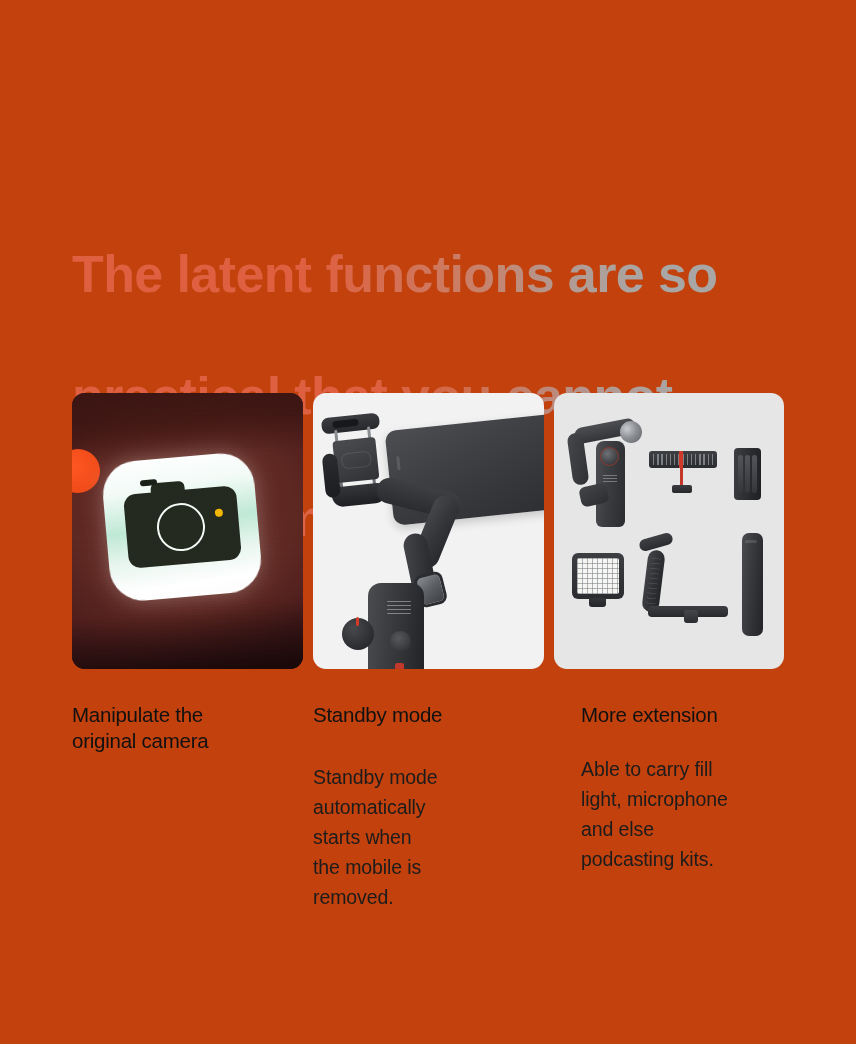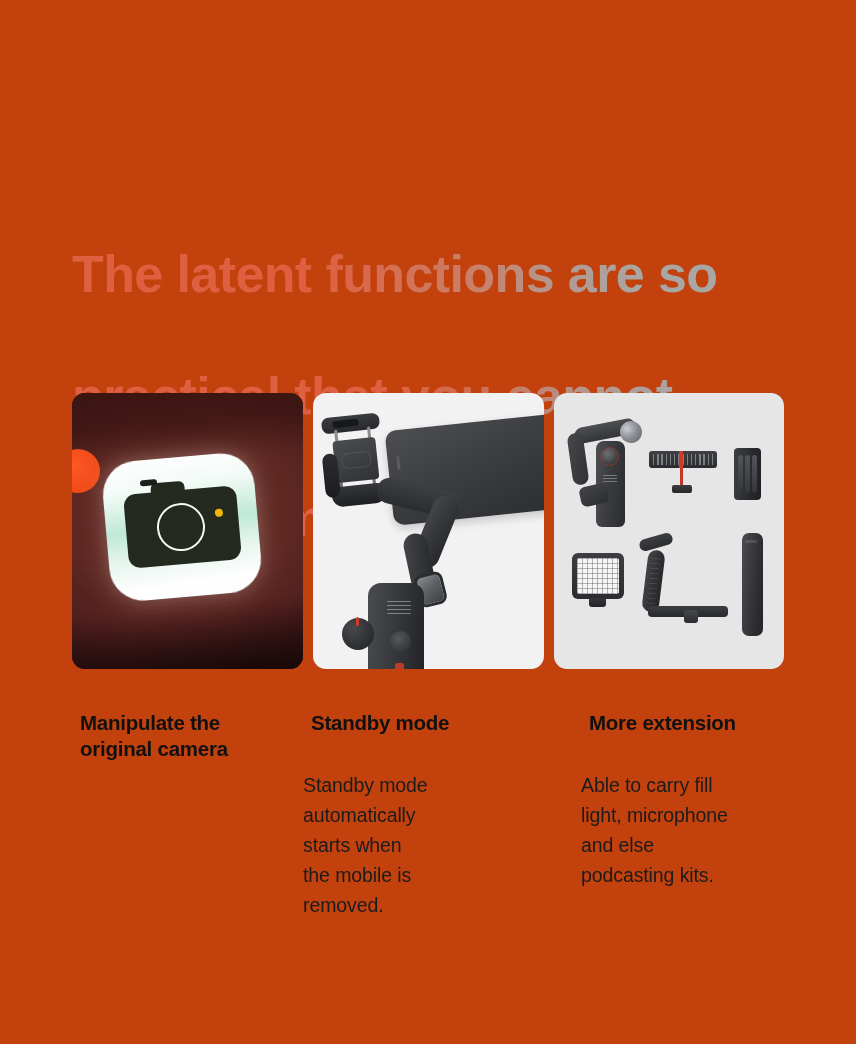--- a/index.html
+++ b/index.html
@@ -484,44 +484,44 @@
     position: absolute;
     left: 72px;
     top: 702px;
     width: 720px;
   }
   .col {
     position: absolute;
     top: 0;
   }
   .col-1 { left: 0px;   width: 215px; }
-  .col-2 { left: 231px; width: 205px; }
+  .col-2 { left: 241px; width: 205px; }
   .col-3 { left: 509px; width: 225px; }
 
   .cap-title {
     font-size: 20.5px;
-    font-weight: 700;
+    font-weight: 400;
     line-height: 26px;
     letter-spacing: -0.25px;
     color: #111111;
     white-space: pre-line;
-    margin: 8px;
+    margin: 0;
   }
   .cap-body {
     font-size: 19.5px;
     font-weight: 400;
     line-height: 30px;
     letter-spacing: -0.1px;
     color: #1c1c1c;
     white-space: pre-line;
     margin: 0;
   }
   .col-1 .cap-body { margin-top: 34px; }
   .col-2 .cap-body { margin-top: 34px; }
-  .col-3 .cap-body { margin-top: 34px; }
+  .col-3 .cap-body { margin-top: 26px; }
 </style>
 </head>
 <body>
 
 <div class="page">
 
   <h1 class="headline">
     <span class="grad l1">The latent functions are so</span>
     <span class="grad l2">practical that you cannot</span>
     <span class="grad l3">miss them.</span>

